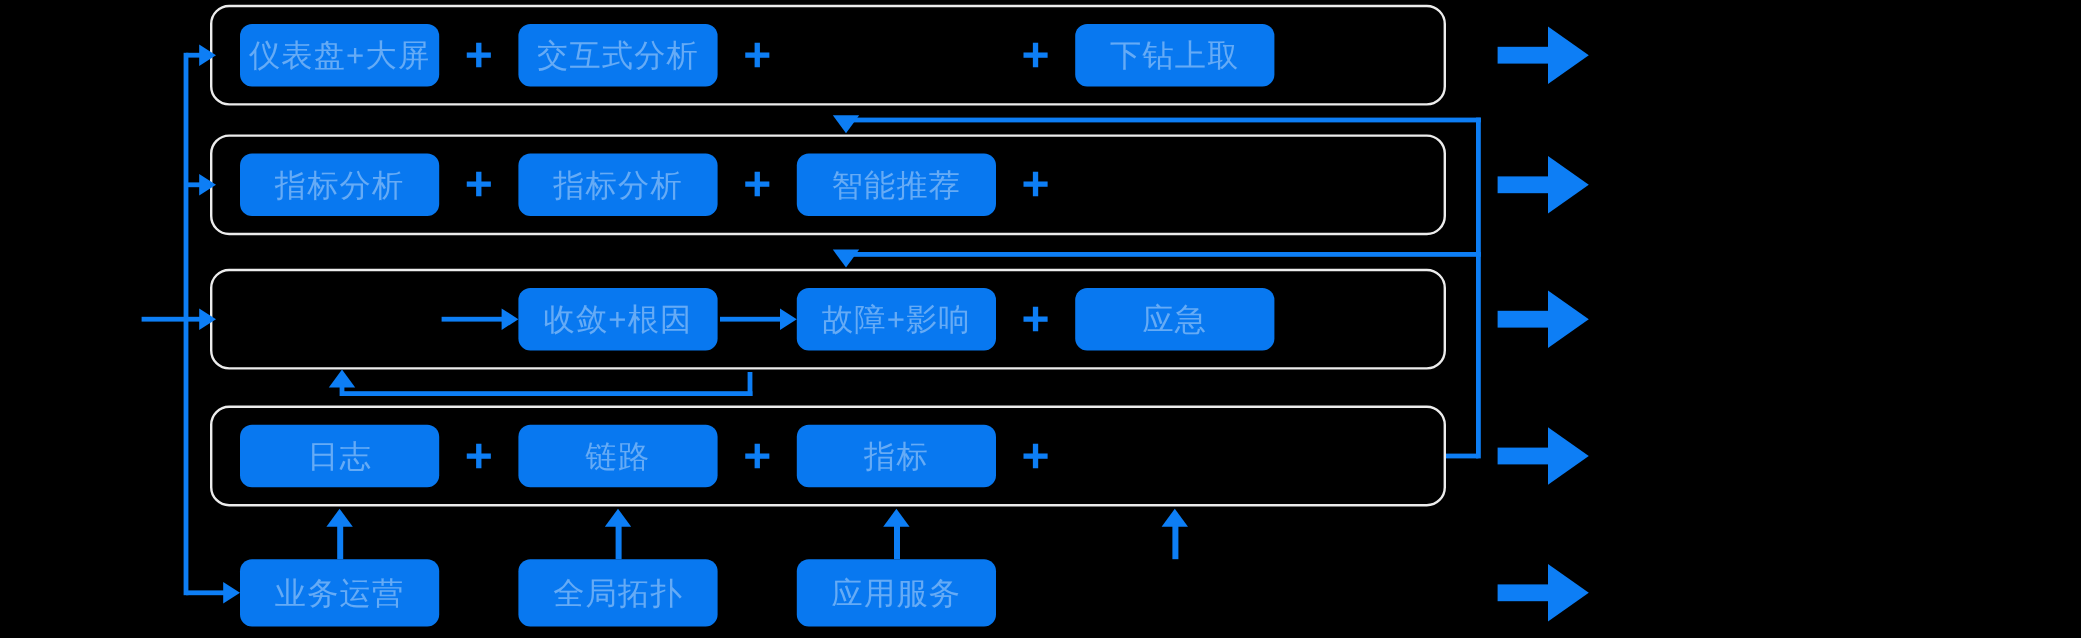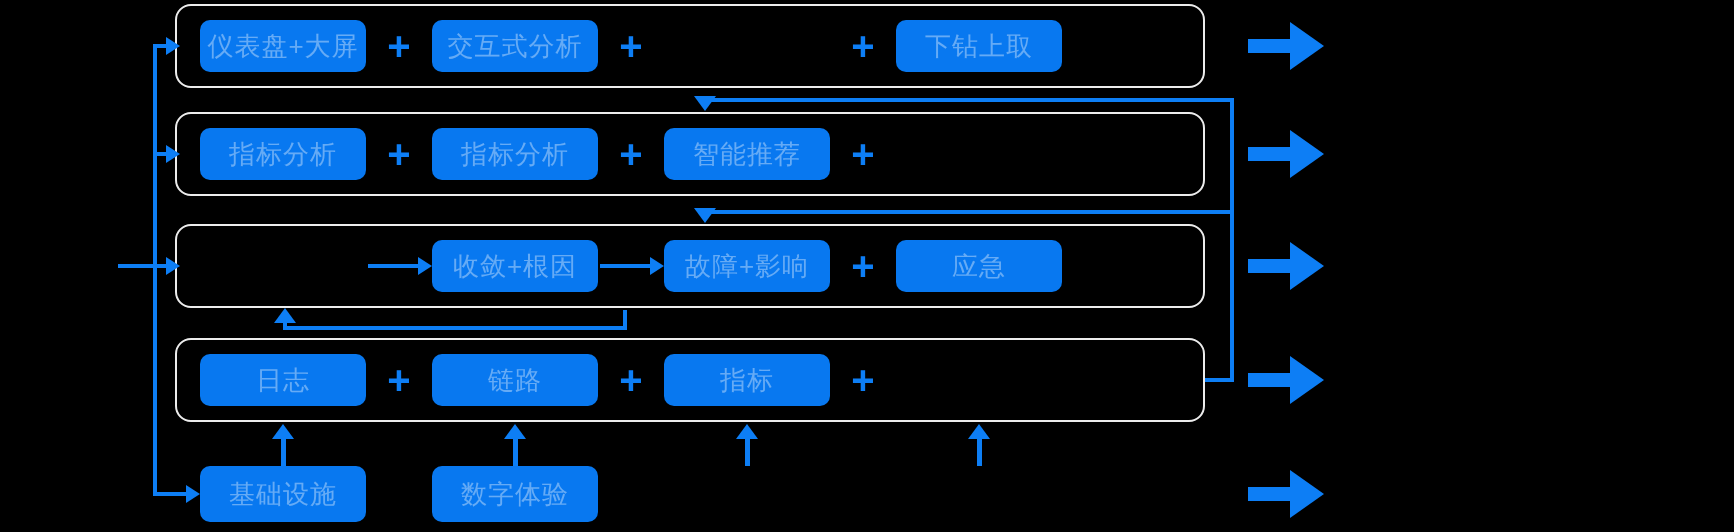--- a/index.html
+++ b/index.html
@@ -55,22 +55,23 @@
   <div class="tri r" style="left:650px;top:257px"></div>
   <div class="plus" style="left:845px;top:246px">+</div>
 
   <div class="node" style="left:200px;top:354px">日志</div>
   <div class="node" style="left:432px;top:354px">链路</div>
   <div class="node" style="left:664px;top:354px">指标</div>
   <div class="plus" style="left:381px;top:360px">+</div>
   <div class="plus" style="left:613px;top:360px">+</div>
   <div class="plus" style="left:845px;top:360px">+</div>
 
-  <div class="node src" style="left:200px;top:466px">基础设施</div>
-  <div class="node src" style="left:432px;top:466px">数字体验</div>
+  <div class="node src" style="left:200px;top:466px">业务运营</div>
+  <div class="node src" style="left:432px;top:466px">全局拓扑</div>
+  <div class="node src" style="left:664px;top:466px">应用服务</div>
 
   <div class="tri u" style="left:272px;top:424px"></div>
   <div class="vline" style="left:281px;top:437px;width:5px;height:29px"></div>
   <div class="tri u" style="left:504px;top:424px"></div>
   <div class="vline" style="left:513px;top:437px;width:5px;height:29px"></div>
   <div class="tri u" style="left:736px;top:424px"></div>
   <div class="vline" style="left:745px;top:437px;width:5px;height:29px"></div>
   <div class="tri u" style="left:968px;top:424px"></div>
   <div class="vline" style="left:977px;top:437px;width:5px;height:29px"></div>
 

